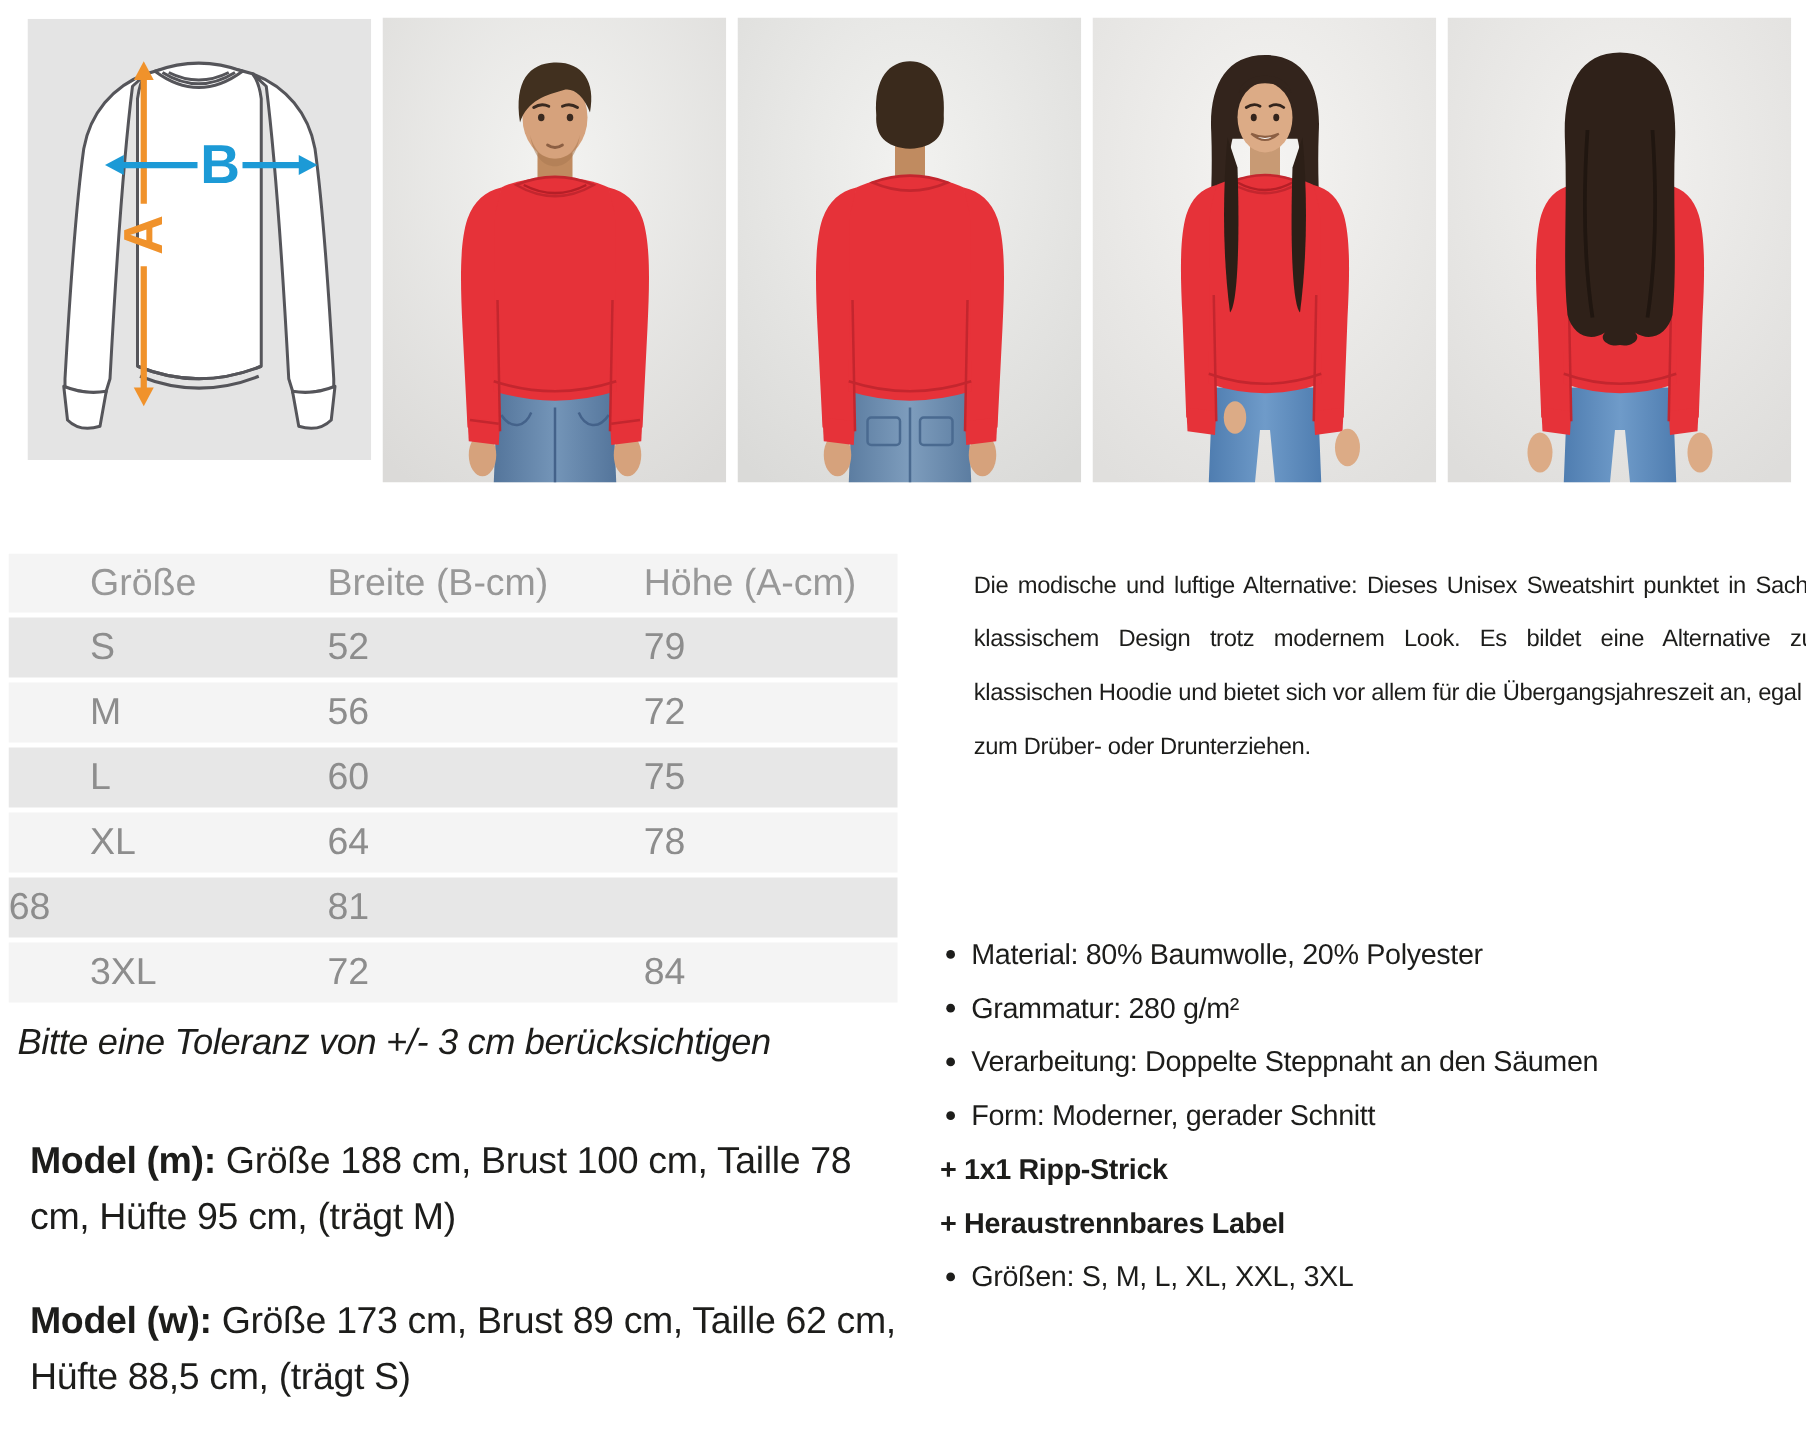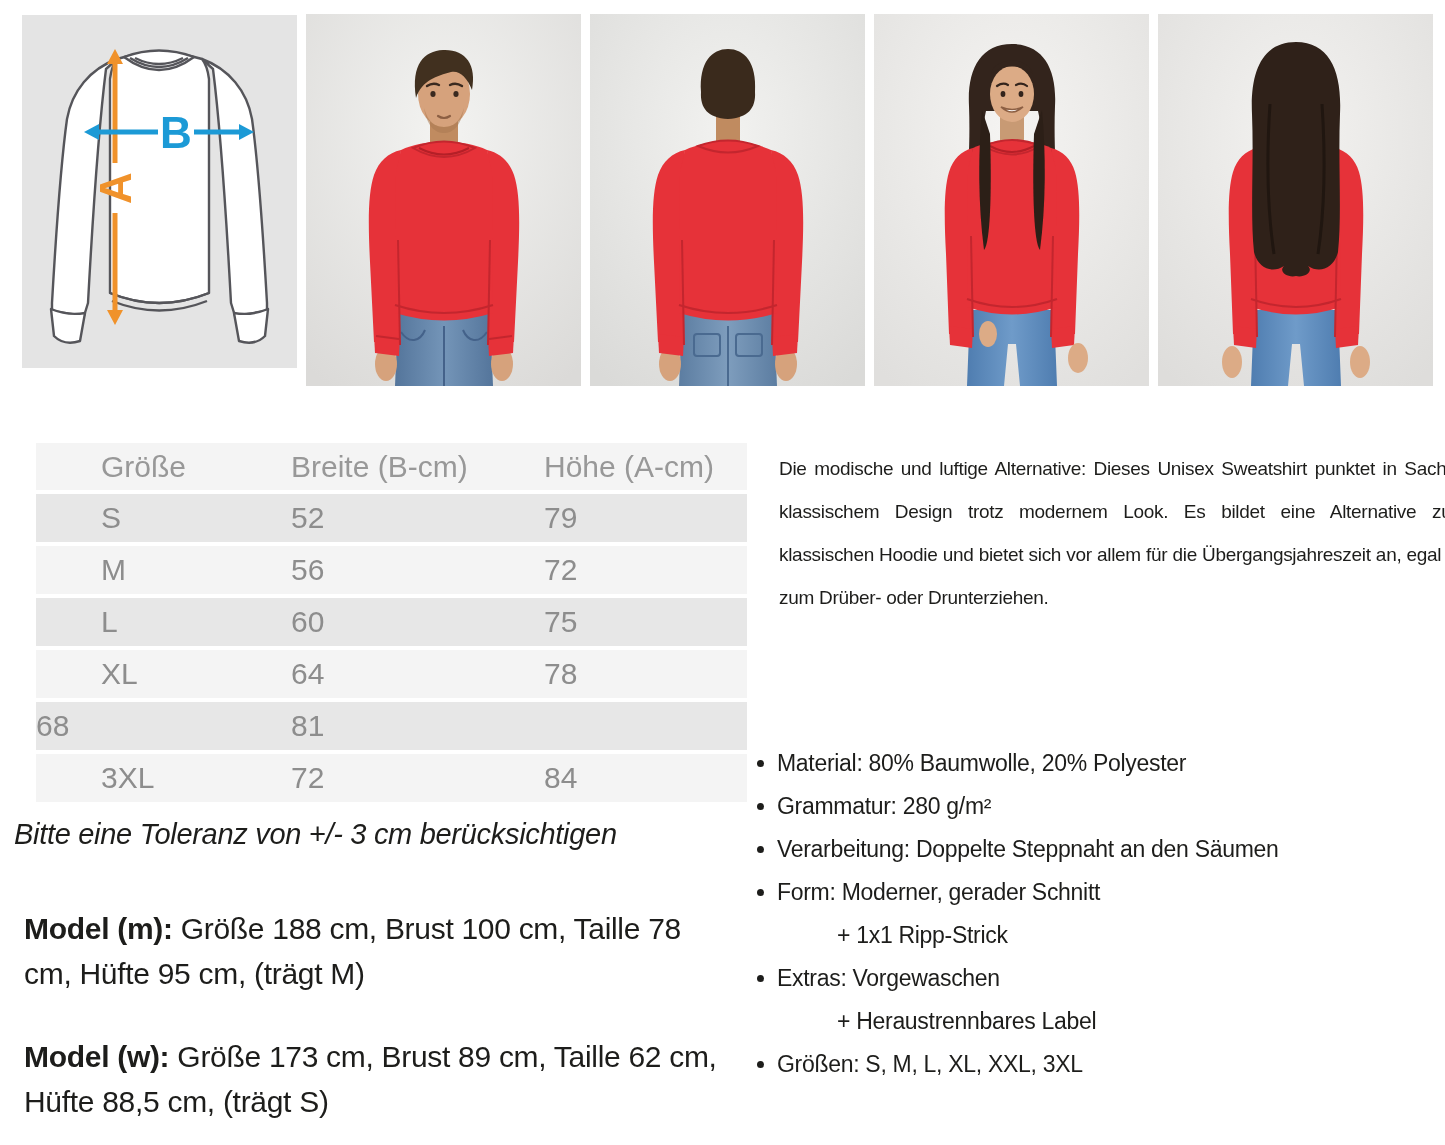--- a/index.html
+++ b/index.html
@@ -8,40 +8,40 @@
 
   
   .gallery{position:absolute;left:22px;top:14px;display:flex;gap:9px;}
   .tile{flex:none;}
   .tile svg{display:block;}
   .tile.diagram{width:275px;height:353px;margin-top:1px;}
   .tile.photo{width:275px;height:372px;}
   svg text{font-family:"Liberation Sans", sans-serif;}
 
   
-  .size-table{position:absolute;left:36px;top:443px;width:711px;font-size:30px;color:#8d8d8d;}
+  .size-table{position:absolute;left:7px;top:443px;width:711px;font-size:30px;color:#8d8d8d;}
   .trow{display:grid;grid-template-columns:255px 253px 1fr;align-items:center;height:48px;margin-bottom:4px;background:#f4f4f4;}
   .trow.head{height:47px;color:#989898;}
   .trow.dark{background:#e7e7e7;}
   .trow .c1{padding-left:65px;}
 
   .tolerance{position:absolute;left:14px;top:818px;font-size:29px;letter-spacing:-0.3px;font-style:italic;}
 
   .model-block{position:absolute;left:24px;width:702px;font-size:30px;line-height:45px;letter-spacing:-0.3px;}
   .model-block.m{top:906px;}
   .model-block.w{top:1034px;}
   .model-label{font-weight:bold;text-align:center;}
 
   
   .desc-par{position:absolute;left:752px;top:447px;width:688px;font-size:19px;line-height:43px;
             text-align:justify;letter-spacing:-0.3px;margin-left:27px;}
   .desc-list{position:absolute;left:752px;top:742px;width:692px;font-size:23px;line-height:43px;letter-spacing:-0.3px;}
   .b-item{display:flex;align-items:flex-start;}
   .b-dot{flex:none;width:7px;height:7px;border-radius:50%;background:#1d1d1b;margin:18px 13px 0 5px;}
-  .b-extra{margin-left:85px;}
+  .b-extra{font-weight:bold;}
 </style>
 </head>
 <body>
 
 <div class="canvas">
 
   <div class="gallery">
 
     <div class="tile diagram">
       <svg viewBox="0 0 275 353" width="275" height="353">
@@ -328,24 +328,20 @@
     </div>
     <div class="b-item">
       <span class="b-dot"></span>
       <span>Verarbeitung: Doppelte Steppnaht an den Säumen</span>
     </div>
     <div class="b-item">
       <span class="b-dot"></span>
       <span>Form: Moderner, gerader Schnitt</span>
     </div>
     <div class="b-extra">+ 1x1 Ripp-Strick</div>
-    <div class="b-item">
-      <span class="b-dot"></span>
-      <span>Extras: Vorgewaschen</span>
-    </div>
     <div class="b-extra">+ Heraustrennbares Label</div>
     <div class="b-item">
       <span class="b-dot"></span>
       <span>Größen:  S, M, L, XL, XXL, 3XL</span>
     </div>
   </div>
 
 </div>
 
 </body></html>

